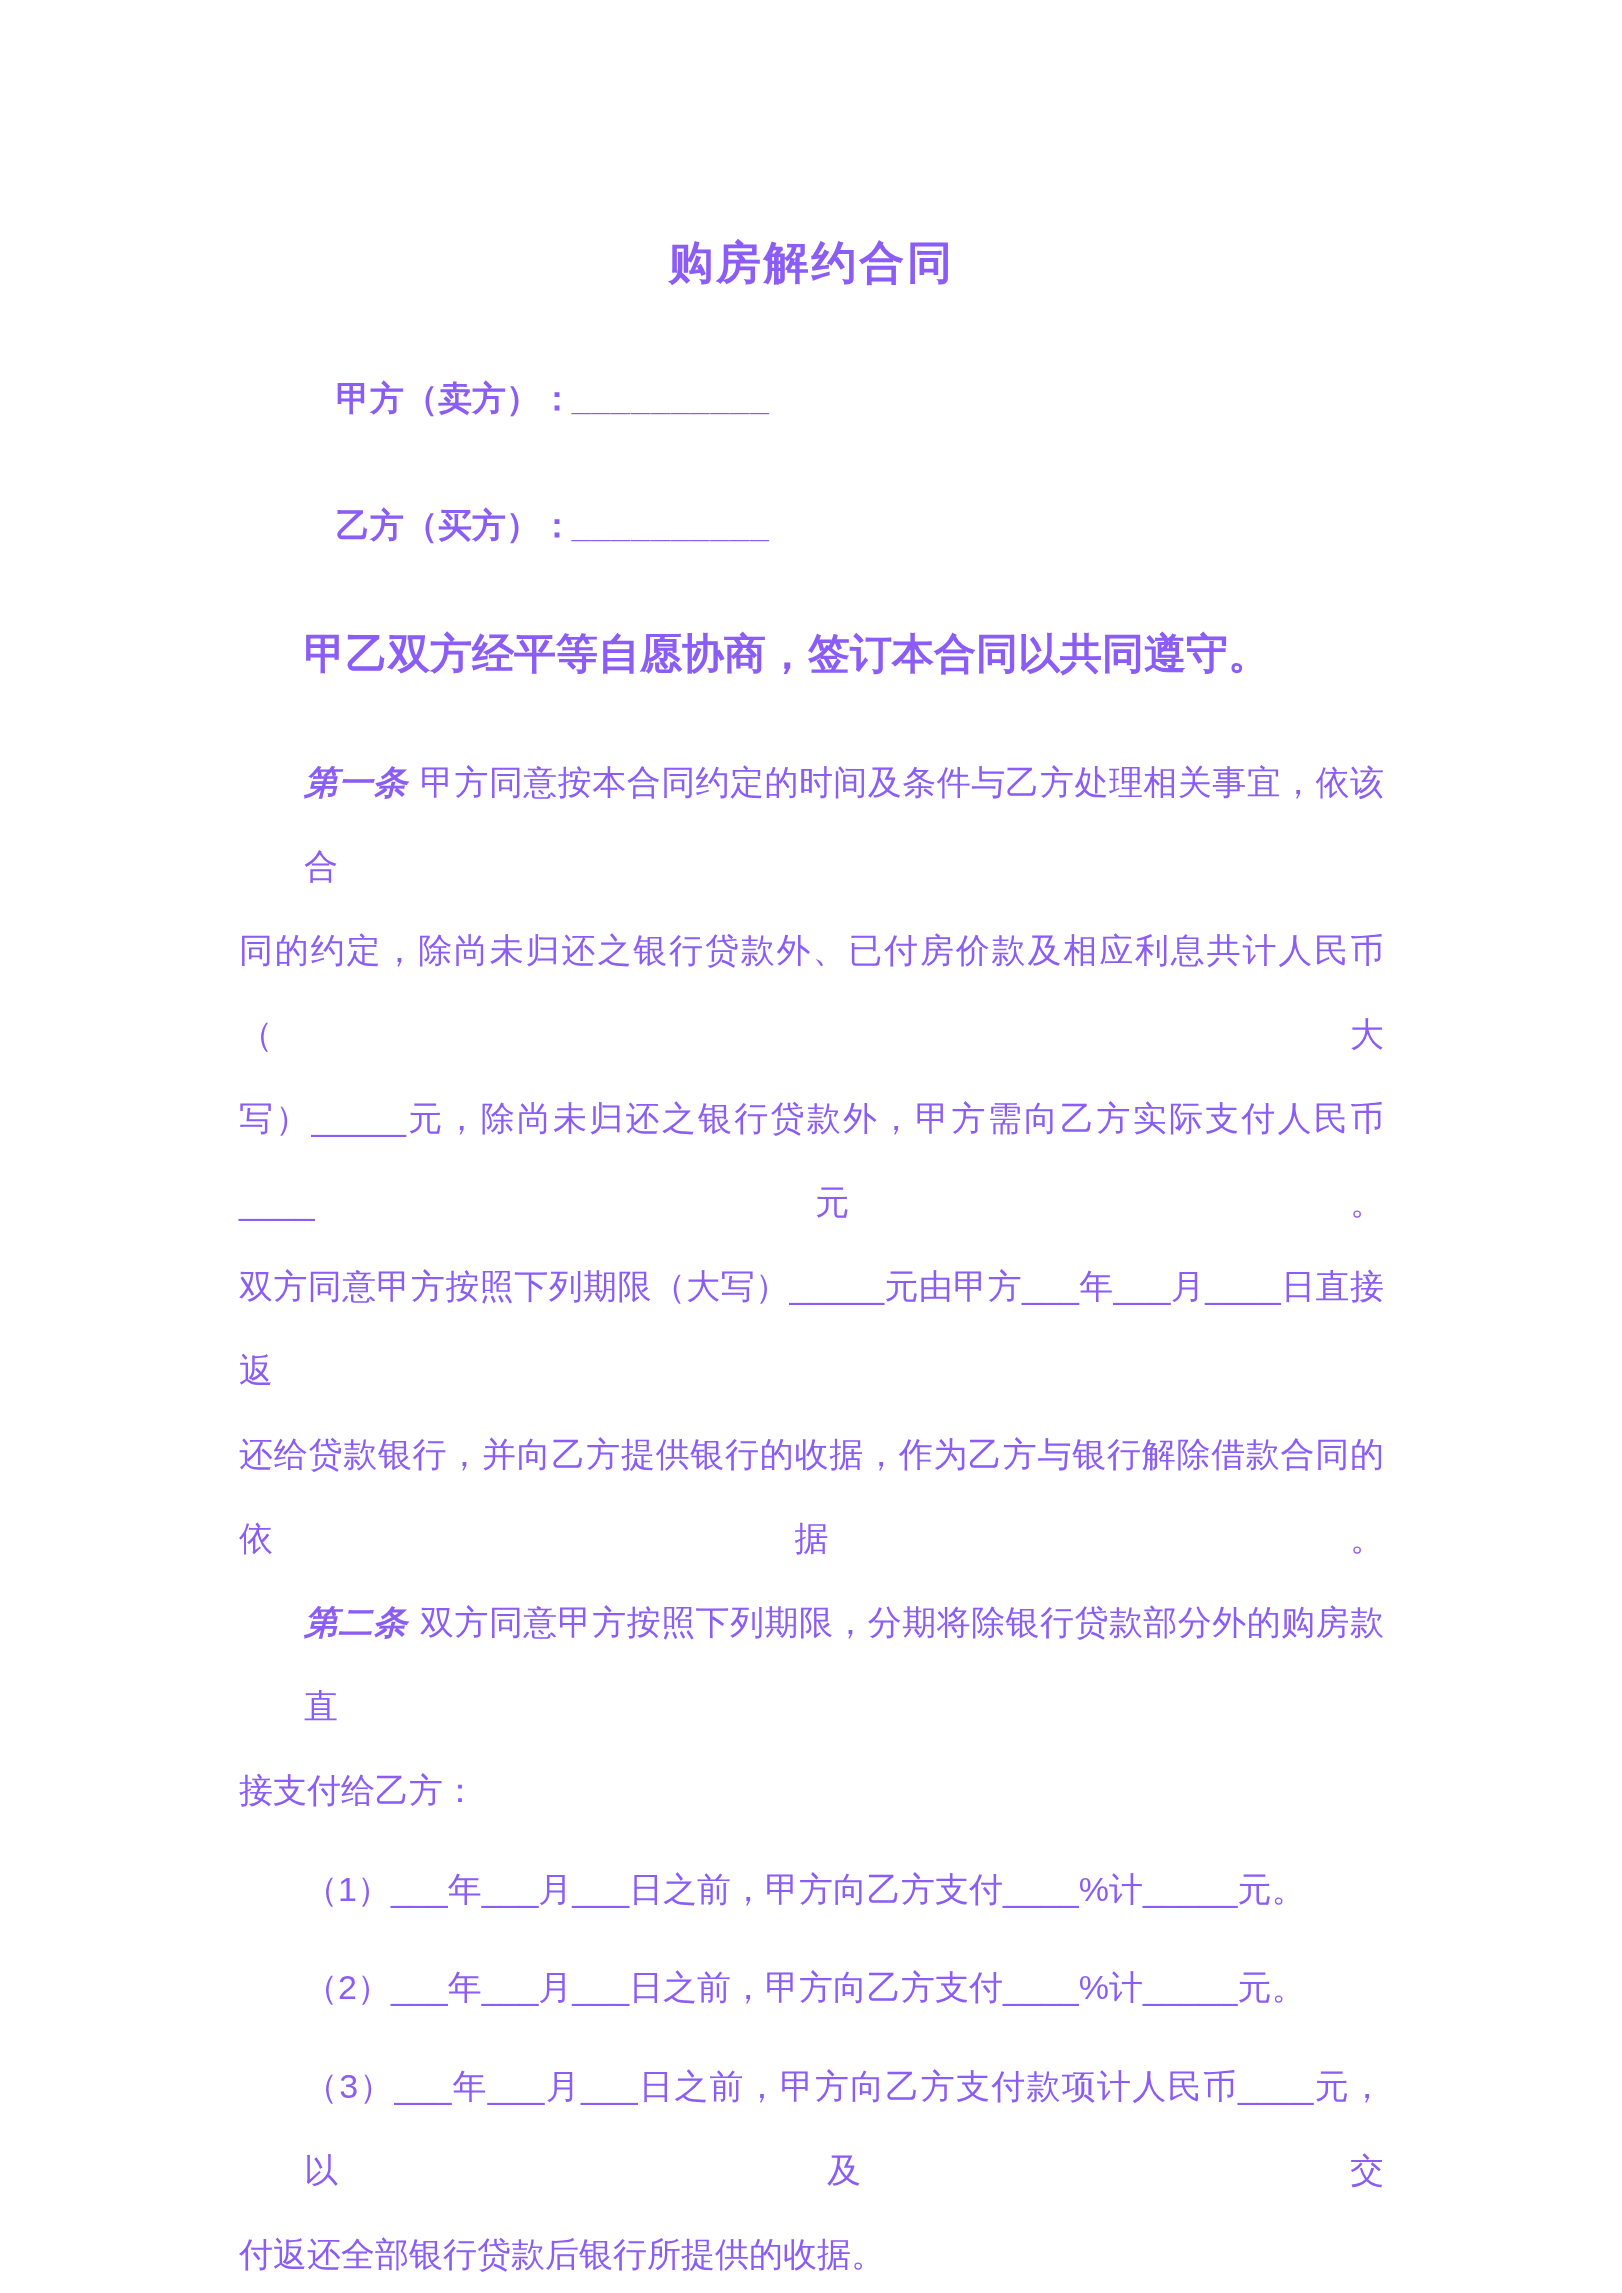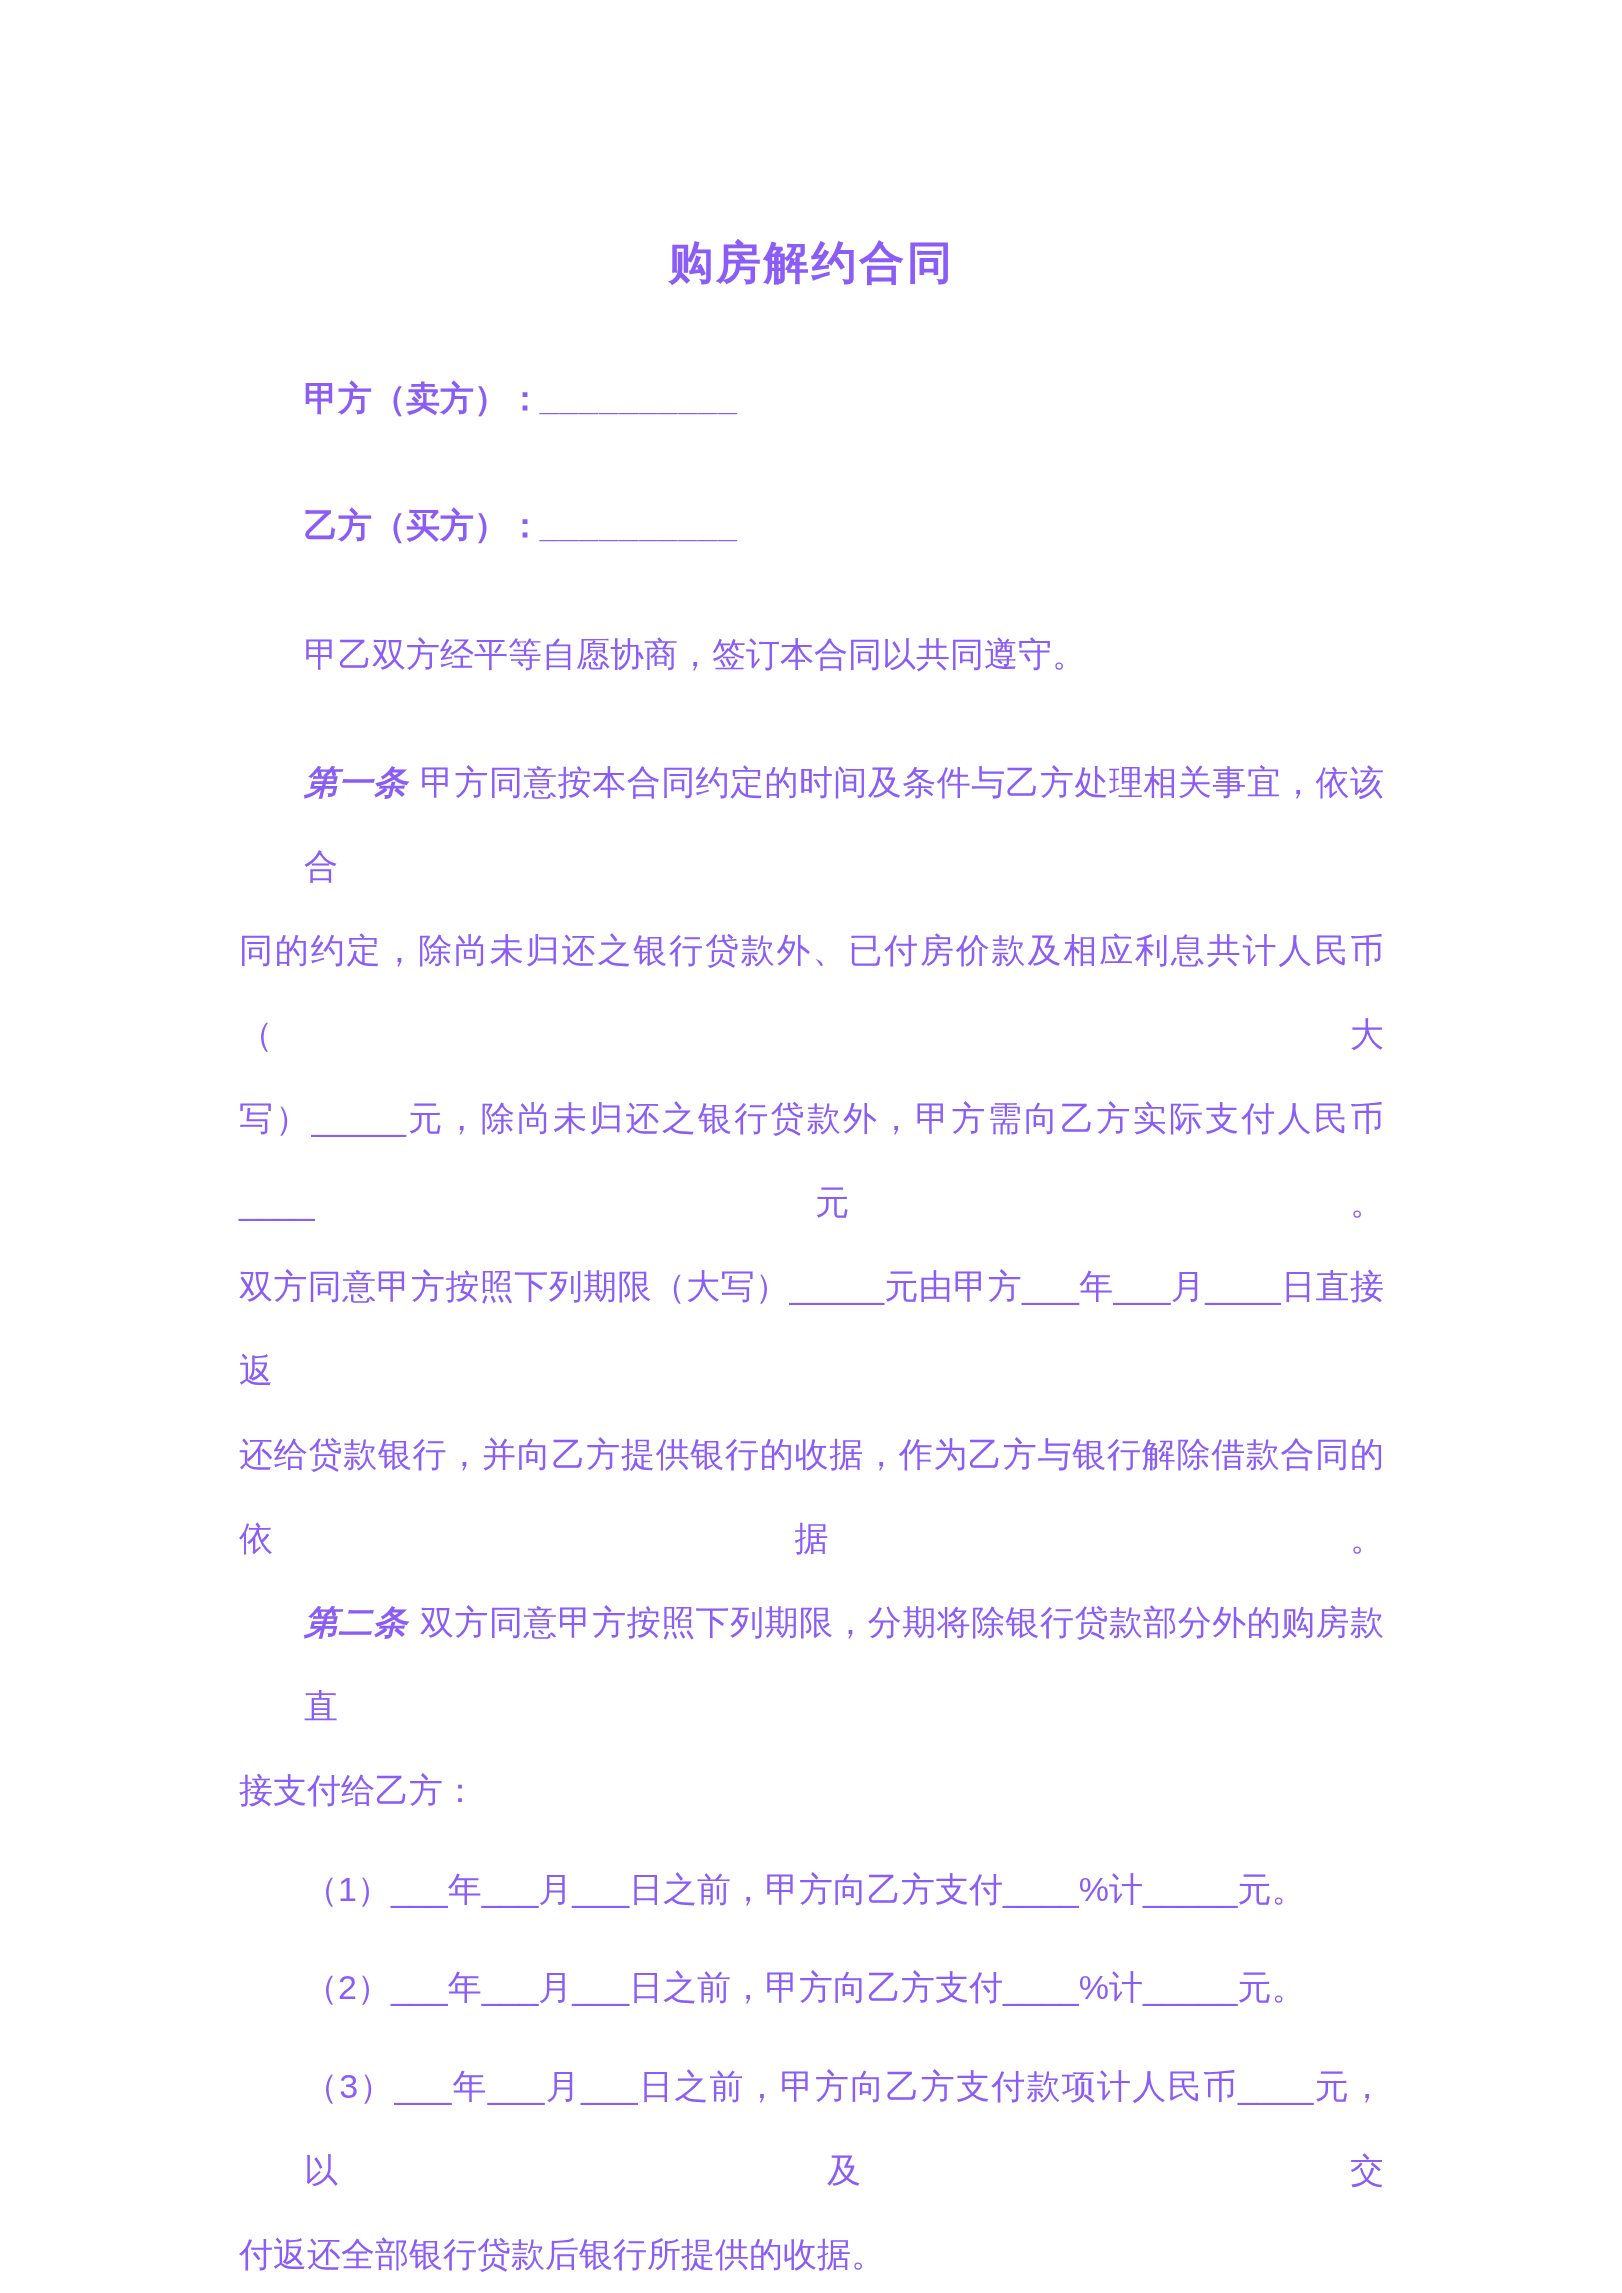--- a/index.html
+++ b/index.html
@@ -29,31 +29,33 @@
   }
   .party-line {
     margin-top: 87px;
     font-size: 34px;
     line-height: 40px;
     padding-left: 65px;
     white-space: nowrap;
   }
   .party-label {
     font-weight: bold;
+    margin-left: 32px;
   }
   .party-blank {
     font-weight: normal;
     letter-spacing: 0.9px;
     font-style: italic;
   }
   .preamble {
     margin-top: 89px;
-    font-size: 34px;
+    font-size: 42px;
     line-height: 40px;
     padding-left: 65px;
+    font-weight: bold;
   }
   .body-block {
     margin-top: 66px;
     font-size: 34px;
   }
   .ln {
     line-height: 84px;
     white-space: nowrap;
   }
   .ln.fill {

